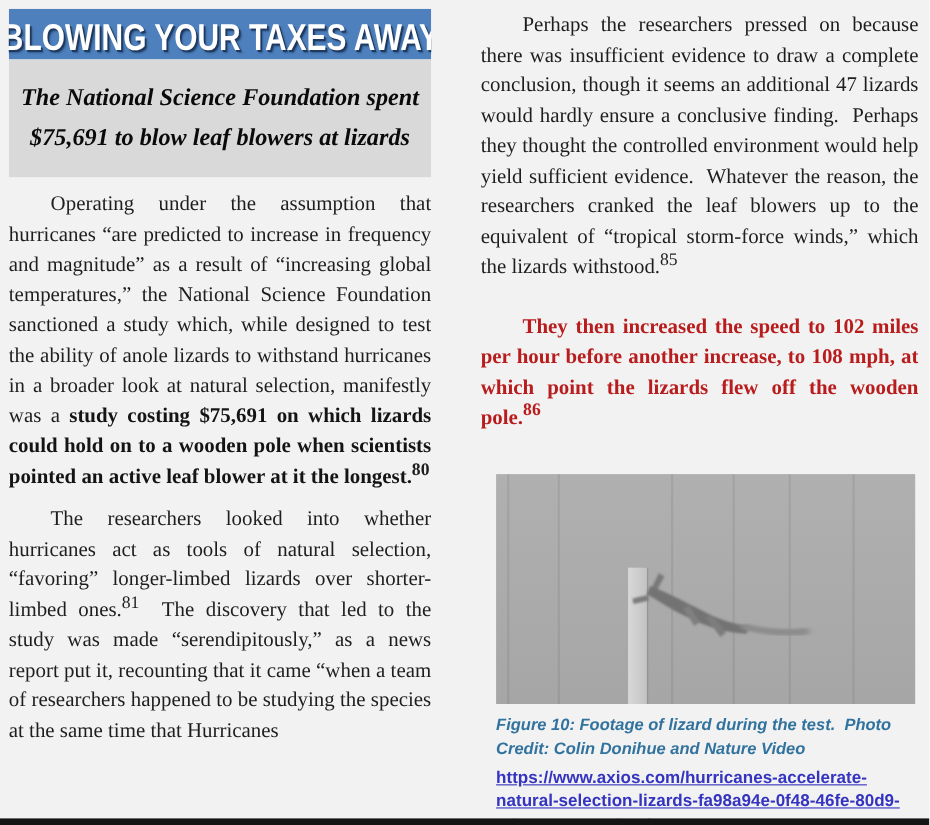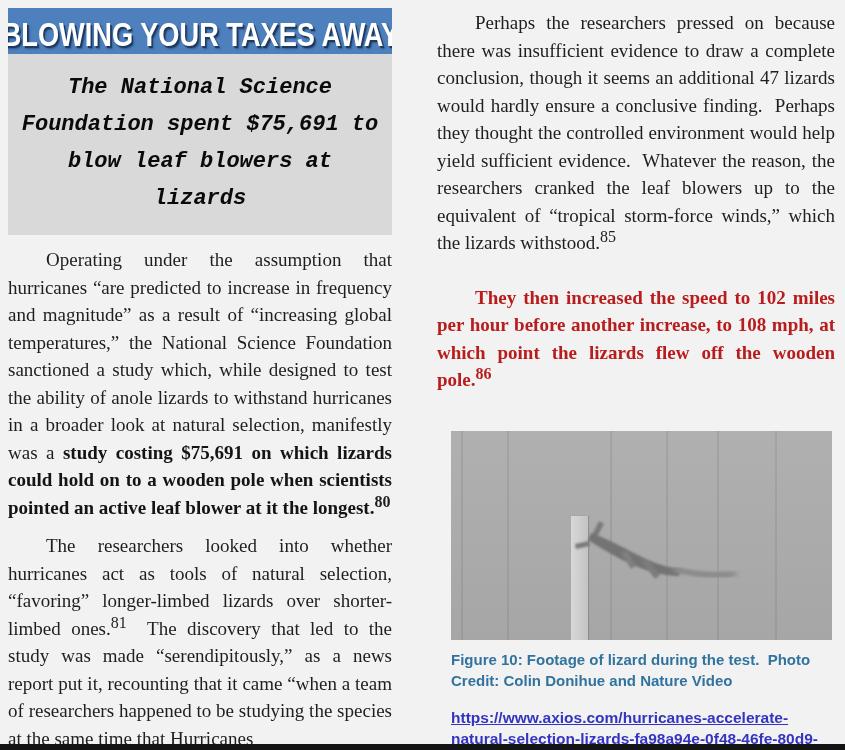--- a/index.html
+++ b/index.html
@@ -16,21 +16,21 @@
     display:flex; align-items:flex-end; justify-content:center;
   }
   .banner-text{
     color:#ffffff; font-family:"Liberation Sans","DejaVu Sans",sans-serif;
     font-weight:bold; font-size:34px; letter-spacing:0px; white-space:nowrap;
     display:inline-block; transform:scaleX(0.80); transform-origin:center;
     text-shadow:2px 2px 0 #1f3a60, 3px 3px 2px rgba(31,58,96,0.55);
   }
   .subtitle{
     background:#d9d9d9; padding:15px 10px 18px 10px; text-align:center;
-    font-family:Liberation Mono, monospace;
+    font-family:Liberation Serif, serif;
     font-weight:bold; font-style:italic; font-size:22px; line-height:37px;
     color:#0a0a0a;
   }
   
   .body{
     font-size:19px; line-height:27.5px; color:#1e1e1e;
     text-align:justify; text-indent:38px; margin:0;
     white-space:pre-wrap;
   }
   .col-left .body{margin-top:11px;}
@@ -50,24 +50,25 @@
   .seam.s1{left:56px;} .seam.s2{left:159px;} .seam.s3{left:215px;}
   .seam.s4{left:266px;} .seam.s5{left:324px;} .seam.s6{left:10px;}
   .pole{
     position:absolute; left:120px; top:85px; width:17px; height:124px;
     background:linear-gradient(90deg,#d8d8d8,#c3c3c3);
     box-shadow:1px 0 1px rgba(0,0,0,0.15);
   }
   .lizard{position:absolute; left:100px; top:80px;}
   
   .caption{
-    margin:9px 0 16px 14px; width:381px;
+    margin:9px 0 6px 14px; width:381px;
     font-family:"Liberation Sans","DejaVu Sans",sans-serif;
     font-weight:bold; font-size:15px; line-height:21px; color:#31739e;
     white-space:pre-wrap;
+    font-style:italic;
   }
   .linkwrap{
     margin:1px 0 0 14px; width:381px;
     font-family:"Liberation Sans","DejaVu Sans",sans-serif;
     font-weight:bold; font-size:15.5px; line-height:21.5px;
     overflow-wrap:anywhere;
   }
   .linkwrap a{color:#3434c0; text-decoration:underline;}
   .link-dot{color:#333333; text-decoration:none;}
   .bottom-bar{position:absolute; left:0; right:0; bottom:0; height:6px; background:#141414;}

